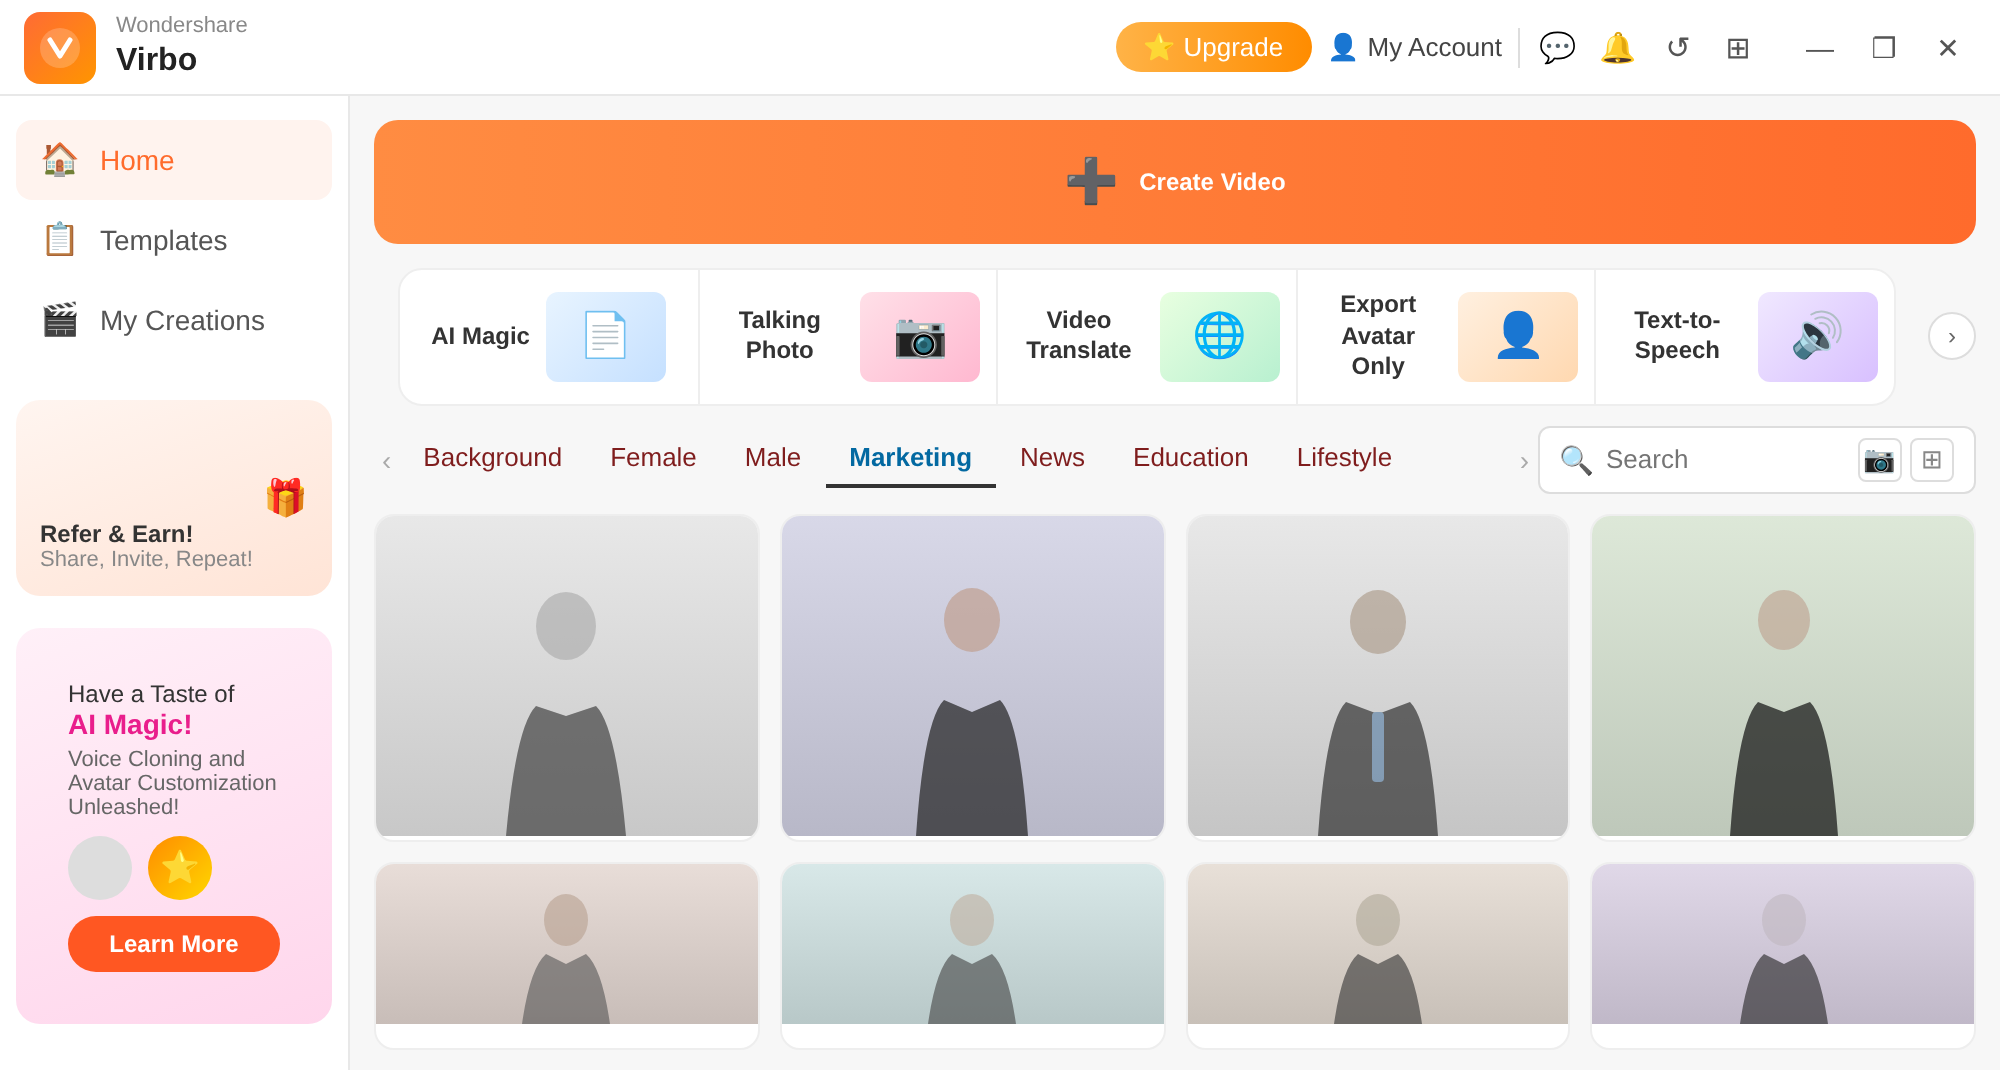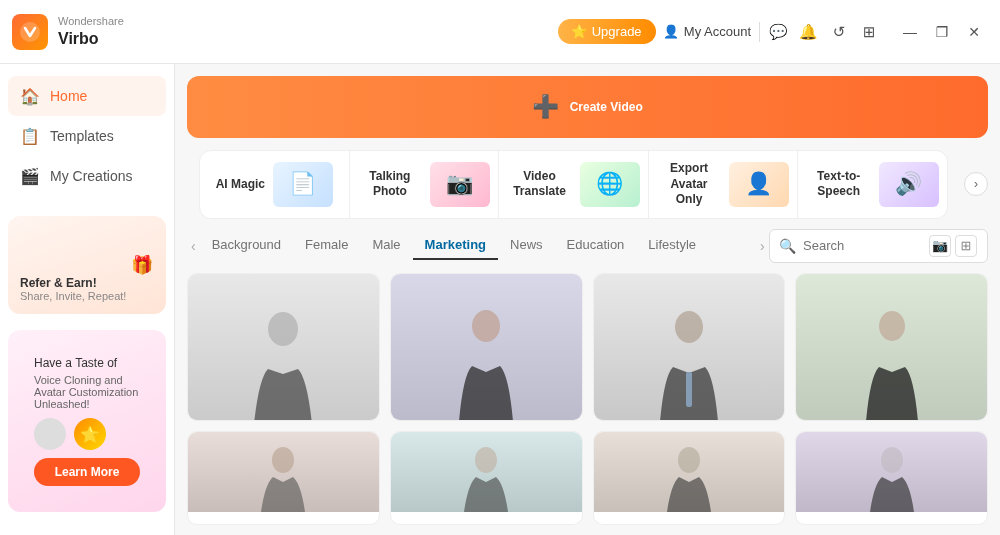--- a/index.html
+++ b/index.html
@@ -1,21 +1,21 @@
 <!DOCTYPE html>
 <html><head>
   <meta charset="utf-8">
   <style>
     * { box-sizing: border-box; margin: 0; padding: 0; }
     body { font-family: -apple-system, BlinkMacSystemFont, 'Segoe UI', sans-serif; background: #f0f0f0; width: 1000px; height: 535px; overflow: hidden; display: flex; flex-direction: column; }
 
     
     .title-bar {
       display: flex; align-items: center; justify-content: space-between;
-      background: #fff; height: 64px; padding: 0 12px;
+      background: #fff; height: 48px; padding: 0 12px;
       border-bottom: 1px solid #e8e8e8; flex-shrink: 0;
     }
     .title-bar-left { display: flex; align-items: center; gap: 10px; }
     .logo-icon {
       width: 36px; height: 36px; border-radius: 8px;
       background: linear-gradient(135deg, #ff6b35, #ff9500);
       display: flex; align-items: center; justify-content: center;
       color: white; font-size: 18px; font-weight: bold;
     }
     .app-name { line-height: 1.2; }
@@ -117,21 +117,21 @@
     }
 
     
     .filter-row {
       display: flex; align-items: center; gap: 0; margin: 10px 12px 0;
       flex-shrink: 0;
     }
     .filter-nav { color: #aaa; cursor: pointer; padding: 0 4px; font-size: 14px; }
     .filter-tabs { display: flex; gap: 0; flex: 1; align-items: center; }
     .filter-tab {
-      padding: 6px 12px; font-size: 13px; color: #737373;
+      padding: 6px 12px; font-size: 13px; color: #7f1d1d;
       cursor: pointer; white-space: nowrap; border-bottom: 2px solid transparent;
     }
     .filter-tab.active { color: #0369a1; font-weight: 700; border-bottom: 2px solid #333; }
     .filter-search {
       display: flex; align-items: center; gap: 6px;
       border: 1px solid #ddd; border-radius: 6px; padding: 5px 10px;
       background: #fff; margin-left: auto;
     }
     .search-input { border: none; outline: none; font-size: 13px; color: #000000; width: 120px; background: transparent; }
     .search-icons { display: flex; gap: 4px; }
@@ -229,20 +229,21 @@
         <div>
           <div class="promo-refer">Refer &amp; Earn!</div>
           <div class="promo-refer-sub">Share, Invite, Repeat!</div>
         </div>
         <div style="font-size:18px;">🎁</div>
       </div>
     </div>
 
     <div class="sidebar-magic">
       <div class="magic-title">Have a Taste of</div>
+      <div class="magic-highlight">AI Magic!</div>
       <div class="magic-sub" style="white-space:pre-line;">Voice Cloning and
 Avatar Customization Unleashed!</div>
       <div style="display:flex;gap:8px;margin-top:8px;align-items:center;">
         <div style="width:32px;height:32px;border-radius:50%;background:#ddd;overflow:hidden;"></div>
         <div style="width:32px;height:32px;background:linear-gradient(135deg,#ff8c00,#ffd700);border-radius:50%;display:flex;align-items:center;justify-content:center;font-size:16px;">⭐</div>
       </div>
       <button class="learn-more-btn">Learn More</button>
     </div>
   </div>
 

